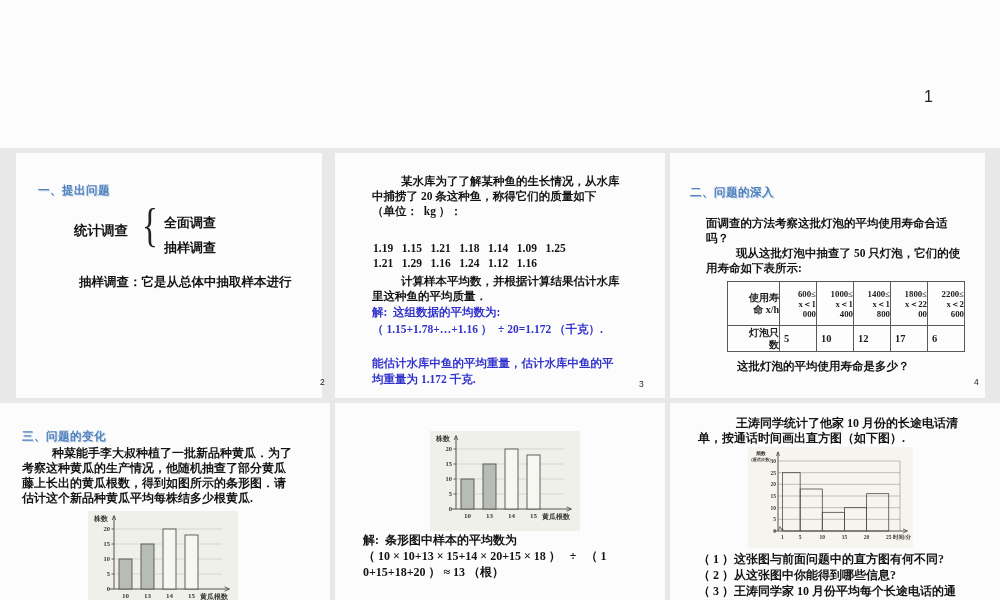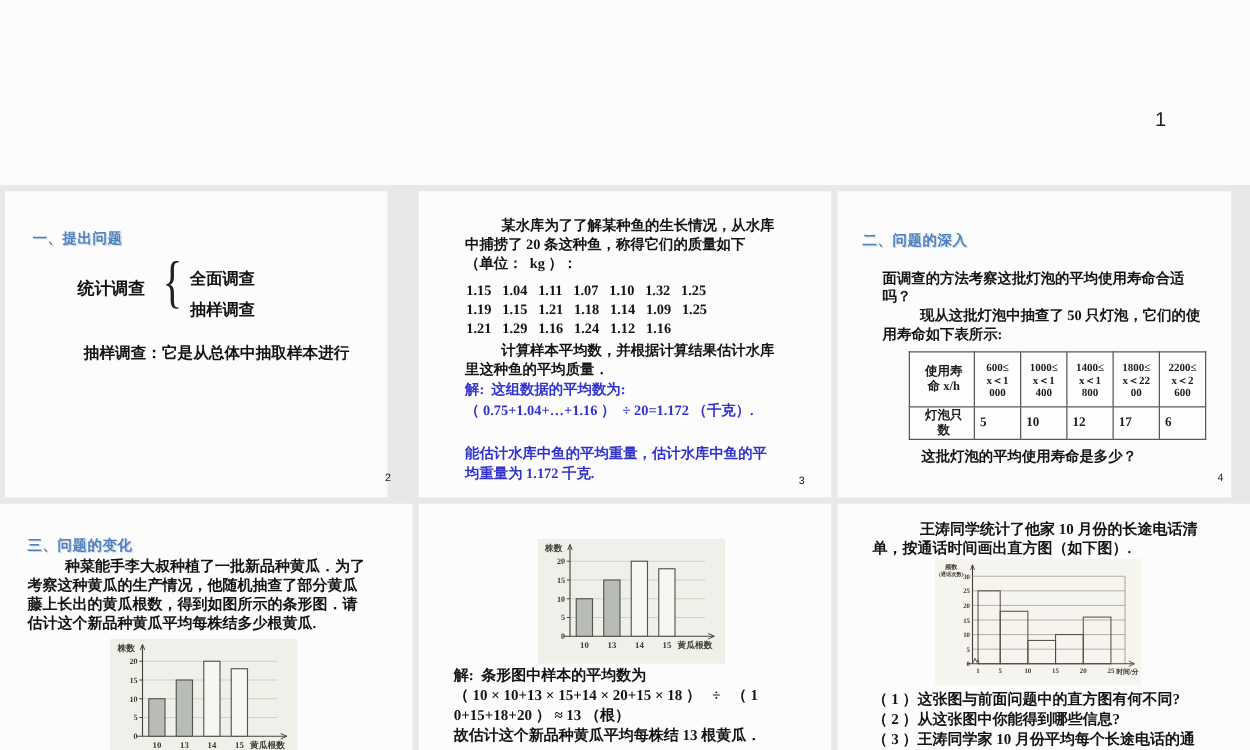--- a/index.html
+++ b/index.html
@@ -13,56 +13,55 @@
   .blue{color:#3233cb}
   .stitle{position:absolute;font-family:"Liberation Sans",sans-serif;font-weight:bold;
           color:#4f81bd;font-size:11.5px;letter-spacing:.5px;text-shadow:1px 1px 0 #ccd8ea;white-space:pre}
   .pnum{position:absolute;font-family:"Liberation Sans",sans-serif;font-size:8.5px;color:#222}
   .term{position:absolute;font-weight:bold;color:#111;font-size:13.5px;white-space:pre}
   .brace{position:absolute;font-size:46px;font-weight:400;color:#222;line-height:1;
          transform:scaleX(.72);transform-origin:left center}
   .lamptable{position:absolute;border-collapse:collapse;table-layout:fixed;background:#fdfdfd}
   .lamptable td{border:1px solid #5a5a55;vertical-align:middle;color:#1c1c1c;font-weight:bold;
                 white-space:pre-line;overflow:hidden}
-  .hcell{font-size:8.8px;line-height:10px;text-align:center}
-  .labcell{font-size:10px;line-height:11.5px;text-align:center;padding-left:3px}
+  .hcell{font-size:8.8px;line-height:10px;text-align:right}
+  .labcell{font-size:10px;line-height:11.5px;text-align:right;padding-left:3px}
   .ncell{font-size:10.5px;text-align:left;padding-left:4px}
   .chartbox{position:absolute}
   .chartbox svg{display:block;width:100%;height:100%}
 </style>
 </head>
 <body>
 
 <div class="canvas">
 
   <div class="slide" style="left:0;top:0;width:1000px;height:148px">
     <div class="pnum" style="left:924px;top:88px;font-size:16px">1</div>
   </div>
 
-  <div class="slide" style="left:4px;top:153px;width:306px;height:245px">
+  <div class="slide" style="left:16px;top:153px;width:306px;height:245px">
     <div class="stitle" style="left:22px;top:30px">一、提出问题</div>
     <div class="term" style="left:58px;top:69px">统计调查</div>
     <div class="brace" style="left:126px;top:50px">{</div>
     <div class="term" style="left:148px;top:61px;font-size:13px">全面调查</div>
     <div class="term" style="left:148px;top:86px;font-size:13px">抽样调查</div>
     <div class="ln" style="left:63px;top:122px;font-size:12.5px">抽样调查：它是从总体中抽取样本进行</div>
     <div class="pnum" style="left:304px;top:224px">2</div>
   </div>
 
   <div class="slide" style="left:335px;top:153px;width:330px;height:245px">
     <div class="ln" style="left:66px;top:21px">某水库为了了解某种鱼的生长情况，从水库</div>
     <div class="ln" style="left:37px;top:36px">中捕捞了 20 条这种鱼，称得它们的质量如下</div>
     <div class="ln" style="left:37px;top:51px">（单位：  kg ）：</div>
-    <div class="ln" style="left:38px;top:73px">1.15   1.04   1.11   1.07   1.10   1.32   1.25</div>
     <div class="ln" style="left:38px;top:88px">1.19   1.15   1.21   1.18   1.14   1.09   1.25</div>
     <div class="ln" style="left:38px;top:103px">1.21   1.29   1.16   1.24   1.12   1.16</div>
     <div class="ln" style="left:66px;top:121px">计算样本平均数，并根据计算结果估计水库</div>
     <div class="ln" style="left:37px;top:136px">里这种鱼的平均质量．</div>
     <div class="ln blue" style="left:37px;top:152px">解:  这组数据的平均数为:</div>
-    <div class="ln blue" style="left:37px;top:169px">（ 0.75+1.04+…+1.16 ）  ÷ 20=1.172 （千克）.</div>
+    <div class="ln blue" style="left:37px;top:169px">（ 1.15+1.78+…+1.16 ）  ÷ 20=1.172 （千克）.</div>
     <div class="ln blue" style="left:37px;top:203px">能估计水库中鱼的平均重量，估计水库中鱼的平</div>
     <div class="ln blue" style="left:37px;top:219px">均重量为 1.172 千克.</div>
     <div class="pnum" style="left:304px;top:226px">3</div>
   </div>
 
   <div class="slide" style="left:670px;top:153px;width:315px;height:245px">
     <div class="stitle" style="left:20px;top:32px">二、问题的深入</div>
     <div class="ln" style="left:36px;top:63px">面调查的方法考察这批灯泡的平均使用寿命合适</div>
     <div class="ln" style="left:36px;top:78px">吗？</div>
     <div class="ln" style="left:66px;top:93px">现从这批灯泡中抽查了 50 只灯泡，它们的使</div>
@@ -182,21 +181,20 @@
           <text x="81.5" y="87" font-size="7" text-anchor="middle" fill="#3c3a33" font-weight="bold" font-family="&quot;Liberation Serif&quot;,serif">14</text>
           <rect x="97" y="24" width="13" height="54" fill="#f6f6f2" stroke="#55534a" stroke-width="0.9"></rect>
           <text x="103.5" y="87" font-size="7" text-anchor="middle" fill="#3c3a33" font-weight="bold" font-family="&quot;Liberation Serif&quot;,serif">15</text>
           <text x="6" y="10" font-size="7" text-anchor="start" fill="#3c3a33" font-weight="bold" font-family="&quot;Liberation Serif&quot;,serif">株数</text>
           <text x="112" y="87.5" font-size="7" text-anchor="start" fill="#3c3a33" font-weight="bold" font-family="&quot;Liberation Serif&quot;,serif">黄瓜根数</text>
         </svg>
       </div>
     <div class="ln" style="left:28px;top:130px">解:  条形图中样本的平均数为</div>
     <div class="ln" style="left:28px;top:146px">（ 10 × 10+13 × 15+14 × 20+15 × 18 ）   ÷   （ 1</div>
     <div class="ln" style="left:28px;top:162px">0+15+18+20 ） ≈ 13 （根）</div>
-    <div class="ln" style="left:28px;top:178px">故估计这个新品种黄瓜平均每株结 13 根黄瓜．</div>
   </div>
 
   <div class="slide big" style="left:670px;top:403px;width:330px;height:245px">
     <div class="ln" style="left:66px;top:13px">王涛同学统计了他家 10 月份的长途电话清</div>
     <div class="ln" style="left:28px;top:28px">单，按通话时间画出直方图（如下图）.</div>
     <div class="chartbox" id="chart-hist" style="left:78px;top:44px;width:165px;height:101px">
         <svg viewBox="0 0 165 101">
           <rect x="0" y="0" width="165" height="101" fill="#f5f4ee"></rect>
           <line x1="30" y1="72.33333333333333" x2="152" y2="72.33333333333333" stroke="#8d897d" stroke-width="0.5"></line>
           <line x1="30" y1="60.666666666666664" x2="152" y2="60.666666666666664" stroke="#8d897d" stroke-width="0.5"></line>

